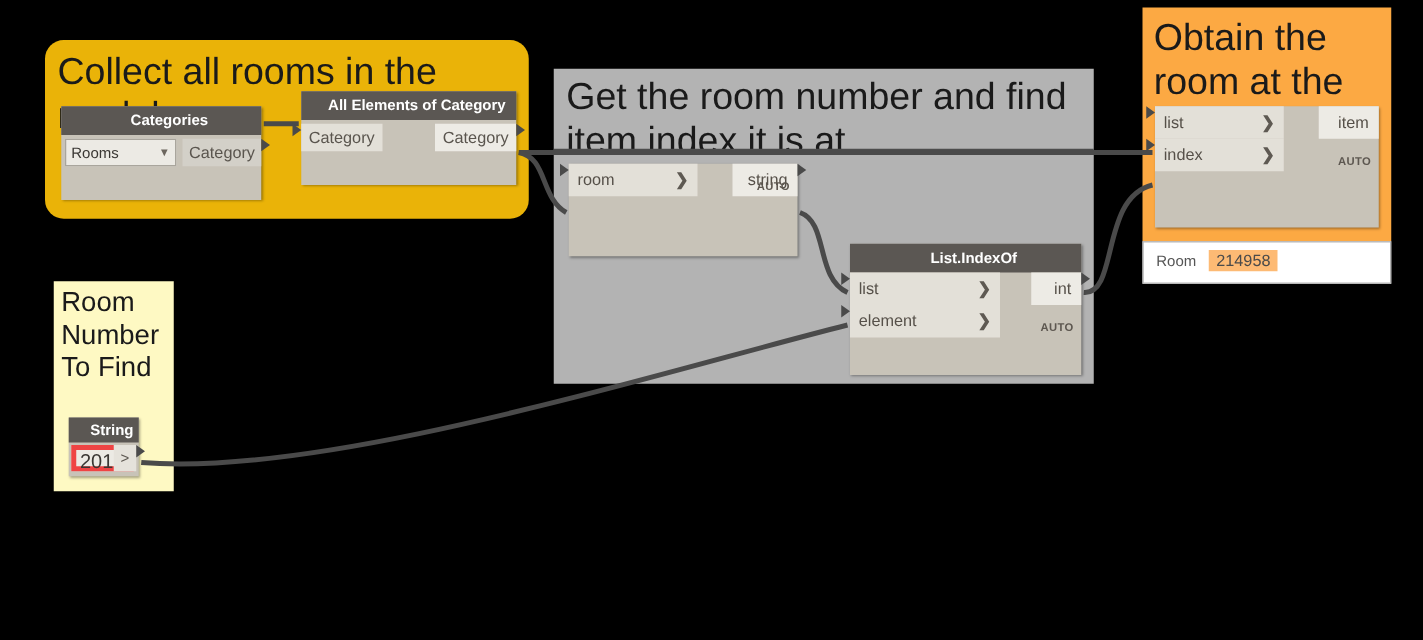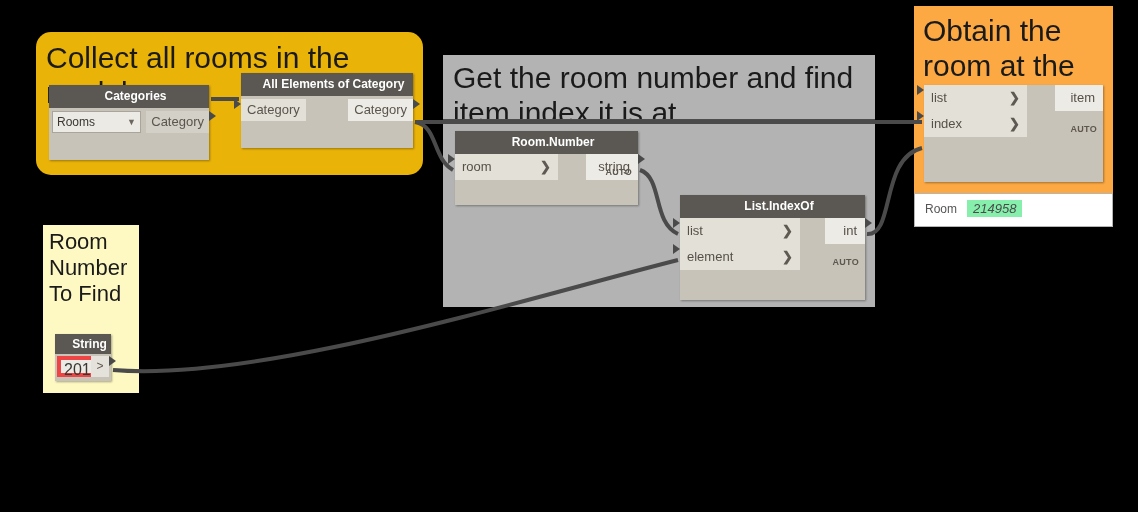--- a/index.html
+++ b/index.html
@@ -271,23 +271,22 @@
     position: absolute;
     left: 10px; top: 8px;
     font-size: 12px;
     color: #555555;
   }
   #node-watch .watch-value {
     position: absolute;
     left: 52px; top: 6px;
     font-size: 13px;
     color: #4a4a4a;
-    background: #86efac;
+    background: #fdba74;
     padding: 1px 6px;
-    font-style: italic;
   }
 
   
   #wires {
     position: absolute;
     left: 0; top: 0;
     width: 1138px; height: 512px;
     pointer-events: none;
   }
 </style>
@@ -350,21 +349,20 @@
         <span>Category</span>
       </div>
       <div class="aec-out">
         <span>Category</span>
         <span class="nub-out"></span>
       </div>
     </div>
   </div>
 
   <div class="node" id="node-roomnumber">
-    <div class="node-header">Room.Number</div>
     <div class="node-body">
       <div class="port-row">
         <div class="port-in">
           <span class="nub-in"></span>
           <span>room</span>
           <span class="chev">❯</span>
         </div>
         <div class="port-out">
           <span>string</span>
           <span class="nub-out"></span>

